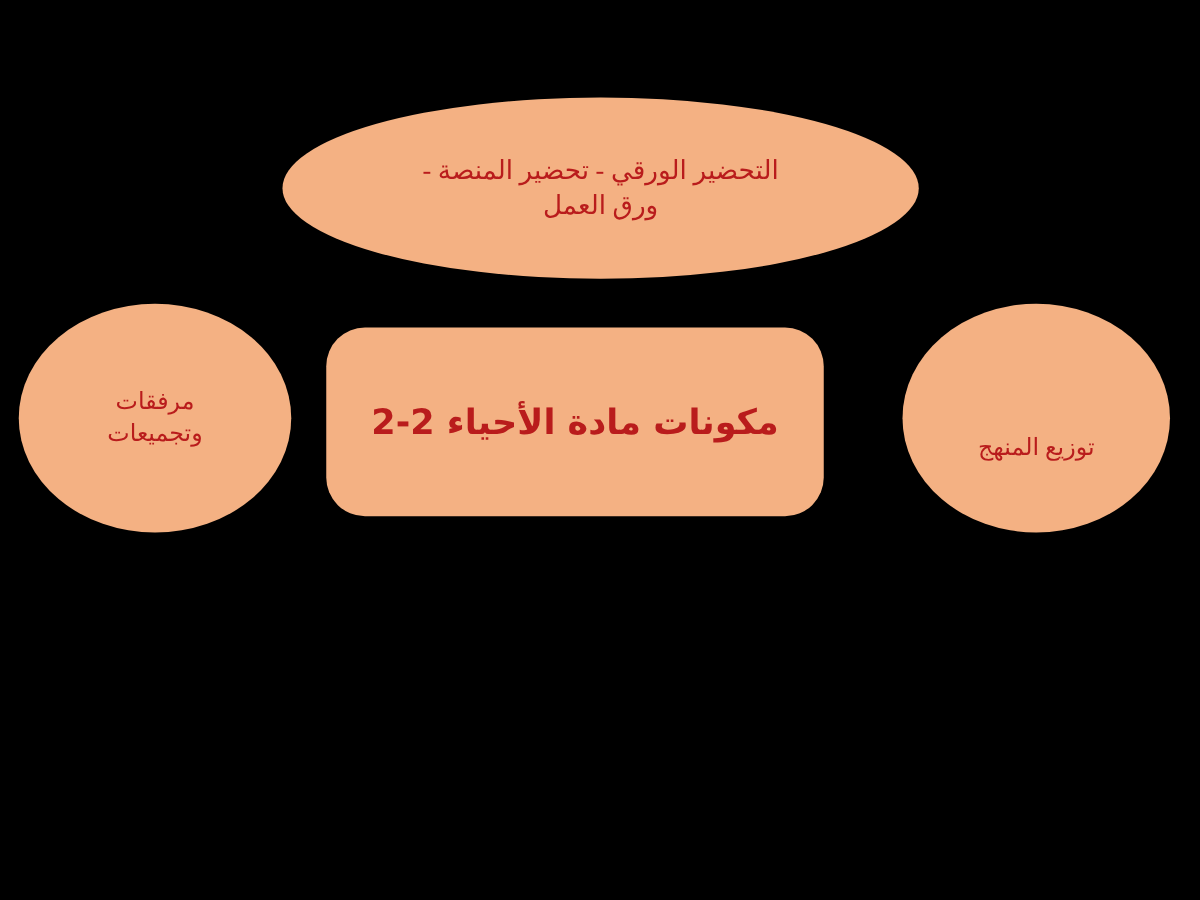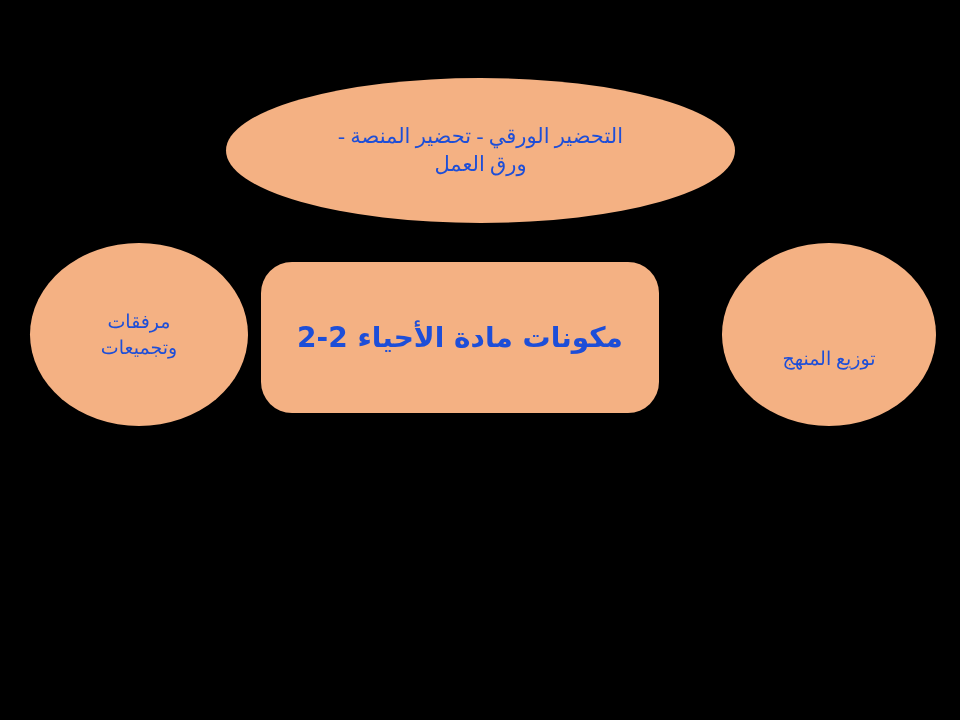--- a/index.html
+++ b/index.html
@@ -22,21 +22,21 @@
     background: #000000;
   }
 
   .node {
     position: absolute;
     background: #f4b183;
     display: flex;
     align-items: center;
     justify-content: center;
     text-align: center;
-    color: #1d4ed8;
+    color: #b91c1c;
     box-sizing: border-box;
   }
 
   .node .label {
     display: block;
     width: 100%;
     padding: 0 6px;
     box-sizing: border-box;
     white-space: pre-line;
     direction: rtl;
@@ -52,21 +52,21 @@
     border-radius: 50% / 50%;
   }
   #node-top .label {
     font-size: 21px;
     line-height: 1.30;
     font-weight: 400;
   }
 
   
   #node-left {
-    left: 30px;
+    left: 15px;
     top: 243px;
     width: 218px;
     height: 183px;
     border-radius: 50% / 50%;
   }
   #node-left .label {
     font-size: 19px;
     line-height: 1.35;
     font-weight: 400;
   }

